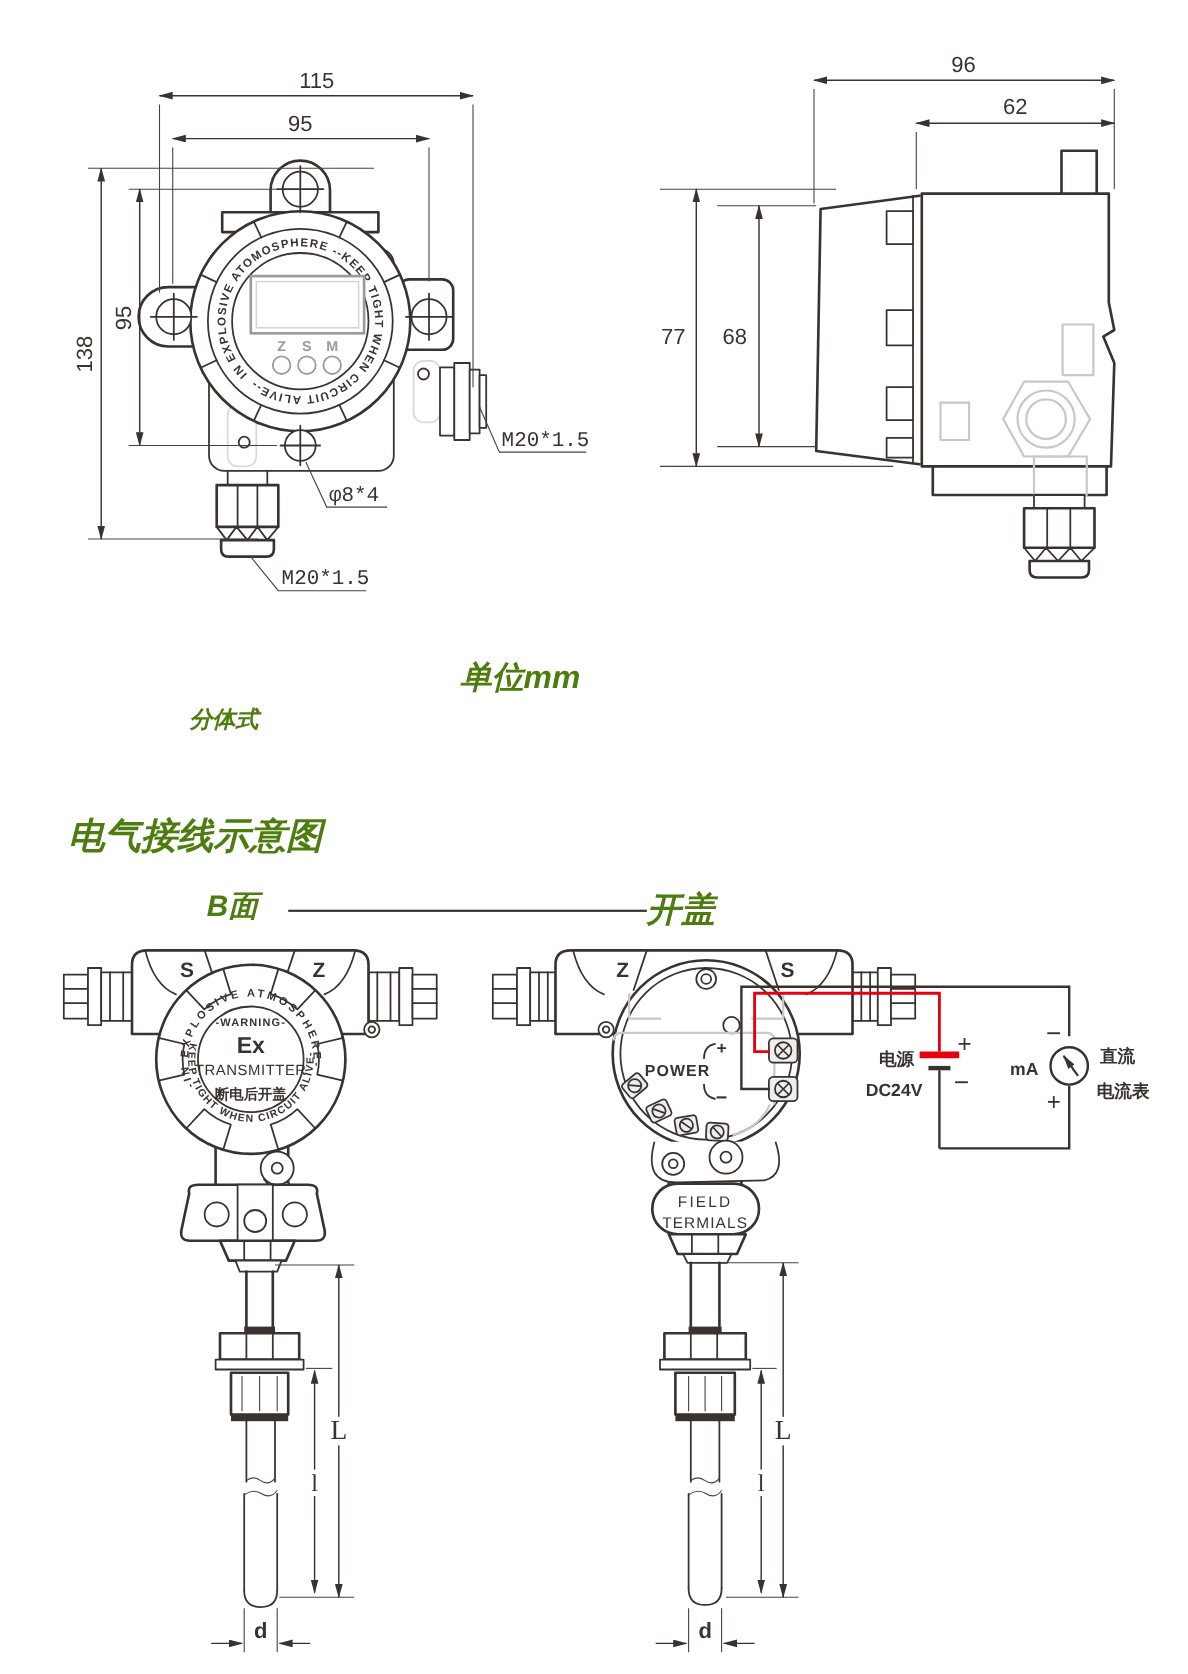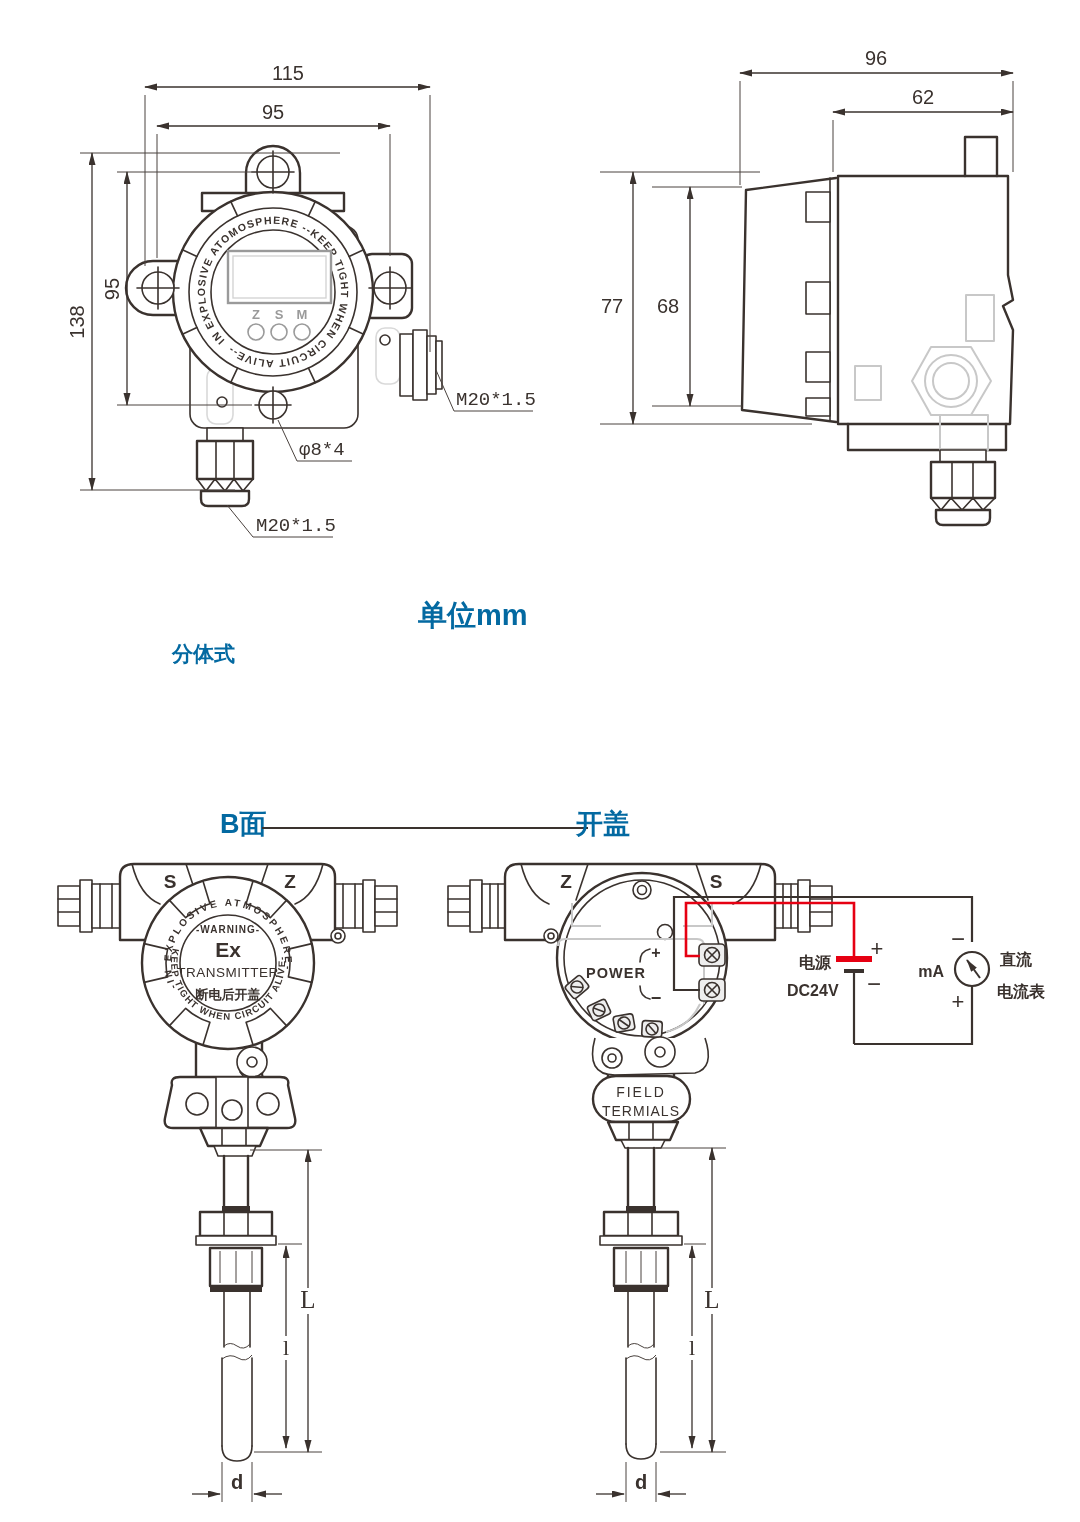--- a/index.html
+++ b/index.html
@@ -1,19 +1,19 @@
 <!DOCTYPE html>
 <html><head>
 <meta charset="utf-8">
 <style>
   html,body{margin:0;padding:0;background:#fff;}
   .canvas{position:relative;width:1080px;height:1522px;background:#fff;overflow:hidden;
           font-family:"Liberation Sans",sans-serif;color:#3a322e;}
   .abs{position:absolute;}
-  .hlabel{position:absolute;white-space:nowrap;color:#0369a1;}
+  .hlabel{position:absolute;white-space:nowrap;color:#4d7c0f;font-style:italic;}
   svg{display:block;}
   svg text{fill:#3a322e;font-family:"Liberation Sans",sans-serif;}
   .ln{fill:none;stroke:#3a322e;stroke-width:2.4;stroke-linejoin:round;stroke-linecap:round;}
   .lnf{fill:#fff;stroke:#3a322e;stroke-width:2.4;stroke-linejoin:round;}
   .l2{fill:none;stroke:#3a322e;stroke-width:1.6;stroke-linejoin:round;stroke-linecap:round;}
   .l2f{fill:#fff;stroke:#3a322e;stroke-width:1.6;stroke-linejoin:round;}
   .th{fill:none;stroke:#4a423e;stroke-width:1;}
   .gy{fill:none;stroke:#c8c8c8;stroke-width:2;stroke-linejoin:round;}
   .gyl{fill:none;stroke:#d9d9d9;stroke-width:1.6;}
   .dim{fill:none;stroke:#3a322e;stroke-width:1.3;}
@@ -187,23 +187,24 @@
       <line x1="690" y1="187" x2="690" y2="406" class="dim" marker-start="url(#ar)" marker-end="url(#ar)"></line>
       <text x="876" y="65" text-anchor="middle" class="dtx">96</text>
       <text x="923" y="104" text-anchor="middle" class="dtx">62</text>
       <text x="612" y="313" text-anchor="middle" class="dtx">77</text>
       <text x="668" y="313" text-anchor="middle" class="dtx">68</text>
     </g>
   </svg>
 
   <div class="hlabel" style="left:418px;top:596px;font-size:29px;font-weight:bold">单位mm</div>
   <div class="hlabel" style="left:172px;top:640px;font-size:21px;font-weight:bold">分体式</div>
-  <div class="hlabel" style="left:220px;top:806px;font-size:27px;font-weight:bold">B面</div>
+  <div class="hlabel" style="left:62px;top:738px;font-size:33px;font-weight:bold">电气接线示意图</div>
+  <div class="hlabel" style="left:188px;top:806px;font-size:27px;font-weight:bold">B面</div>
   <div class="abs" style="left:262px;top:827px;width:326px;border-top:2px solid #3a322e"></div>
-  <div class="hlabel" style="left:576px;top:806px;font-size:27px;font-weight:bold">开盖</div>
+  <div class="hlabel" style="left:588px;top:806px;font-size:31px;font-weight:bold">开盖</div>
 
   <svg class="abs" style="left:0;top:848px" width="1080" height="674" viewBox="0 848 1080 674">
     <defs>
       <path id="p-cov-top" d="M176.4,987.1 A57,57 0 1 1 279.6,987.1" fill="none"></path>
       <path id="p-cov-bot" d="M172.9,948.2 A57,57 0 1 0 283.1,948.2" fill="none"></path>
     </defs>
 
     <g>
 
       <g class="l2f">

